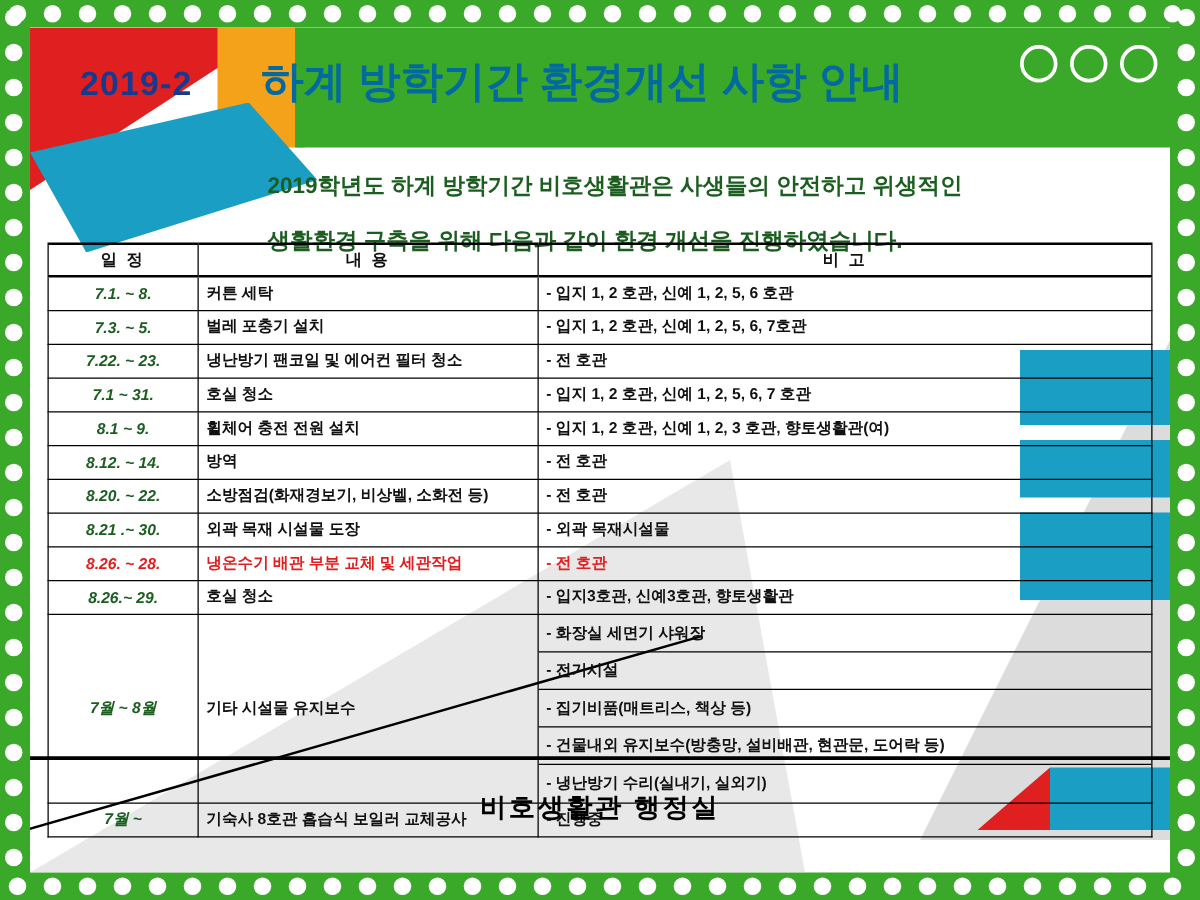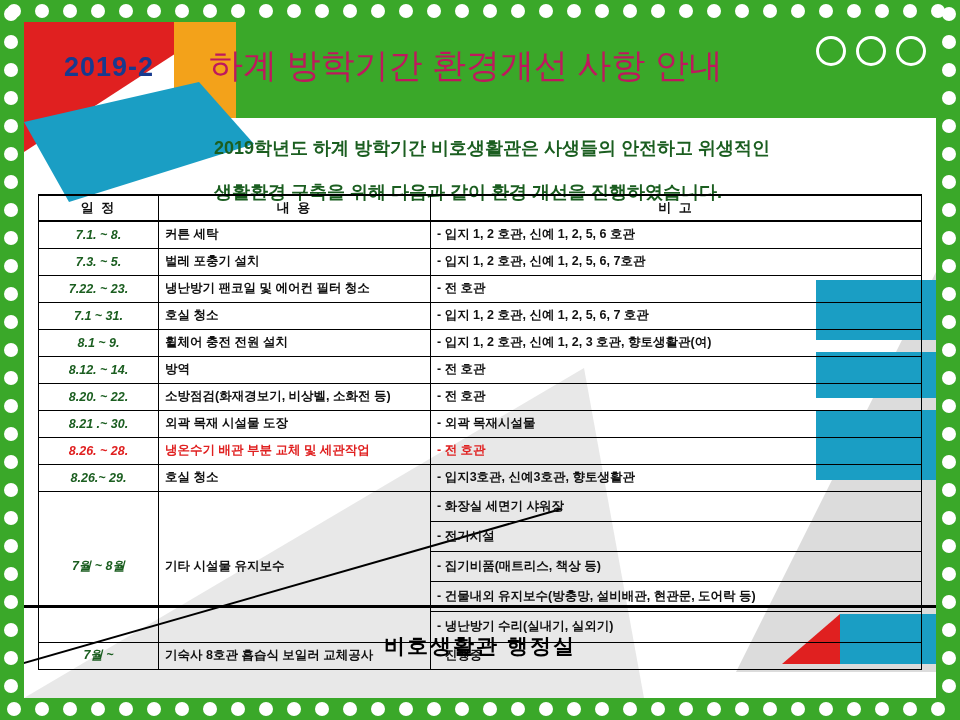--- a/index.html
+++ b/index.html
@@ -108,21 +108,21 @@
     z-index: 5;
   }
   #year-badge {
     position: absolute; left: 40px; top: 30px;
     font-size: 27px; font-weight: bold; color: #173a8f;
     letter-spacing: 1px;
     font-family: "Liberation Sans", sans-serif;
   }
   #main-title {
     position: absolute; left: 185px; top: 21px;
-    font-size: 34px; font-weight: normal; color: #be185d;
+    font-size: 34px; font-weight: bold; color: #0369a1;
     letter-spacing: 0px;
     white-space: nowrap;
   }
 
   
   #intro {
     position: absolute; left: 190px; top: 104px; right: 18px;
     z-index: 6;
     color: #1b5e20;
     font-weight: bold;

